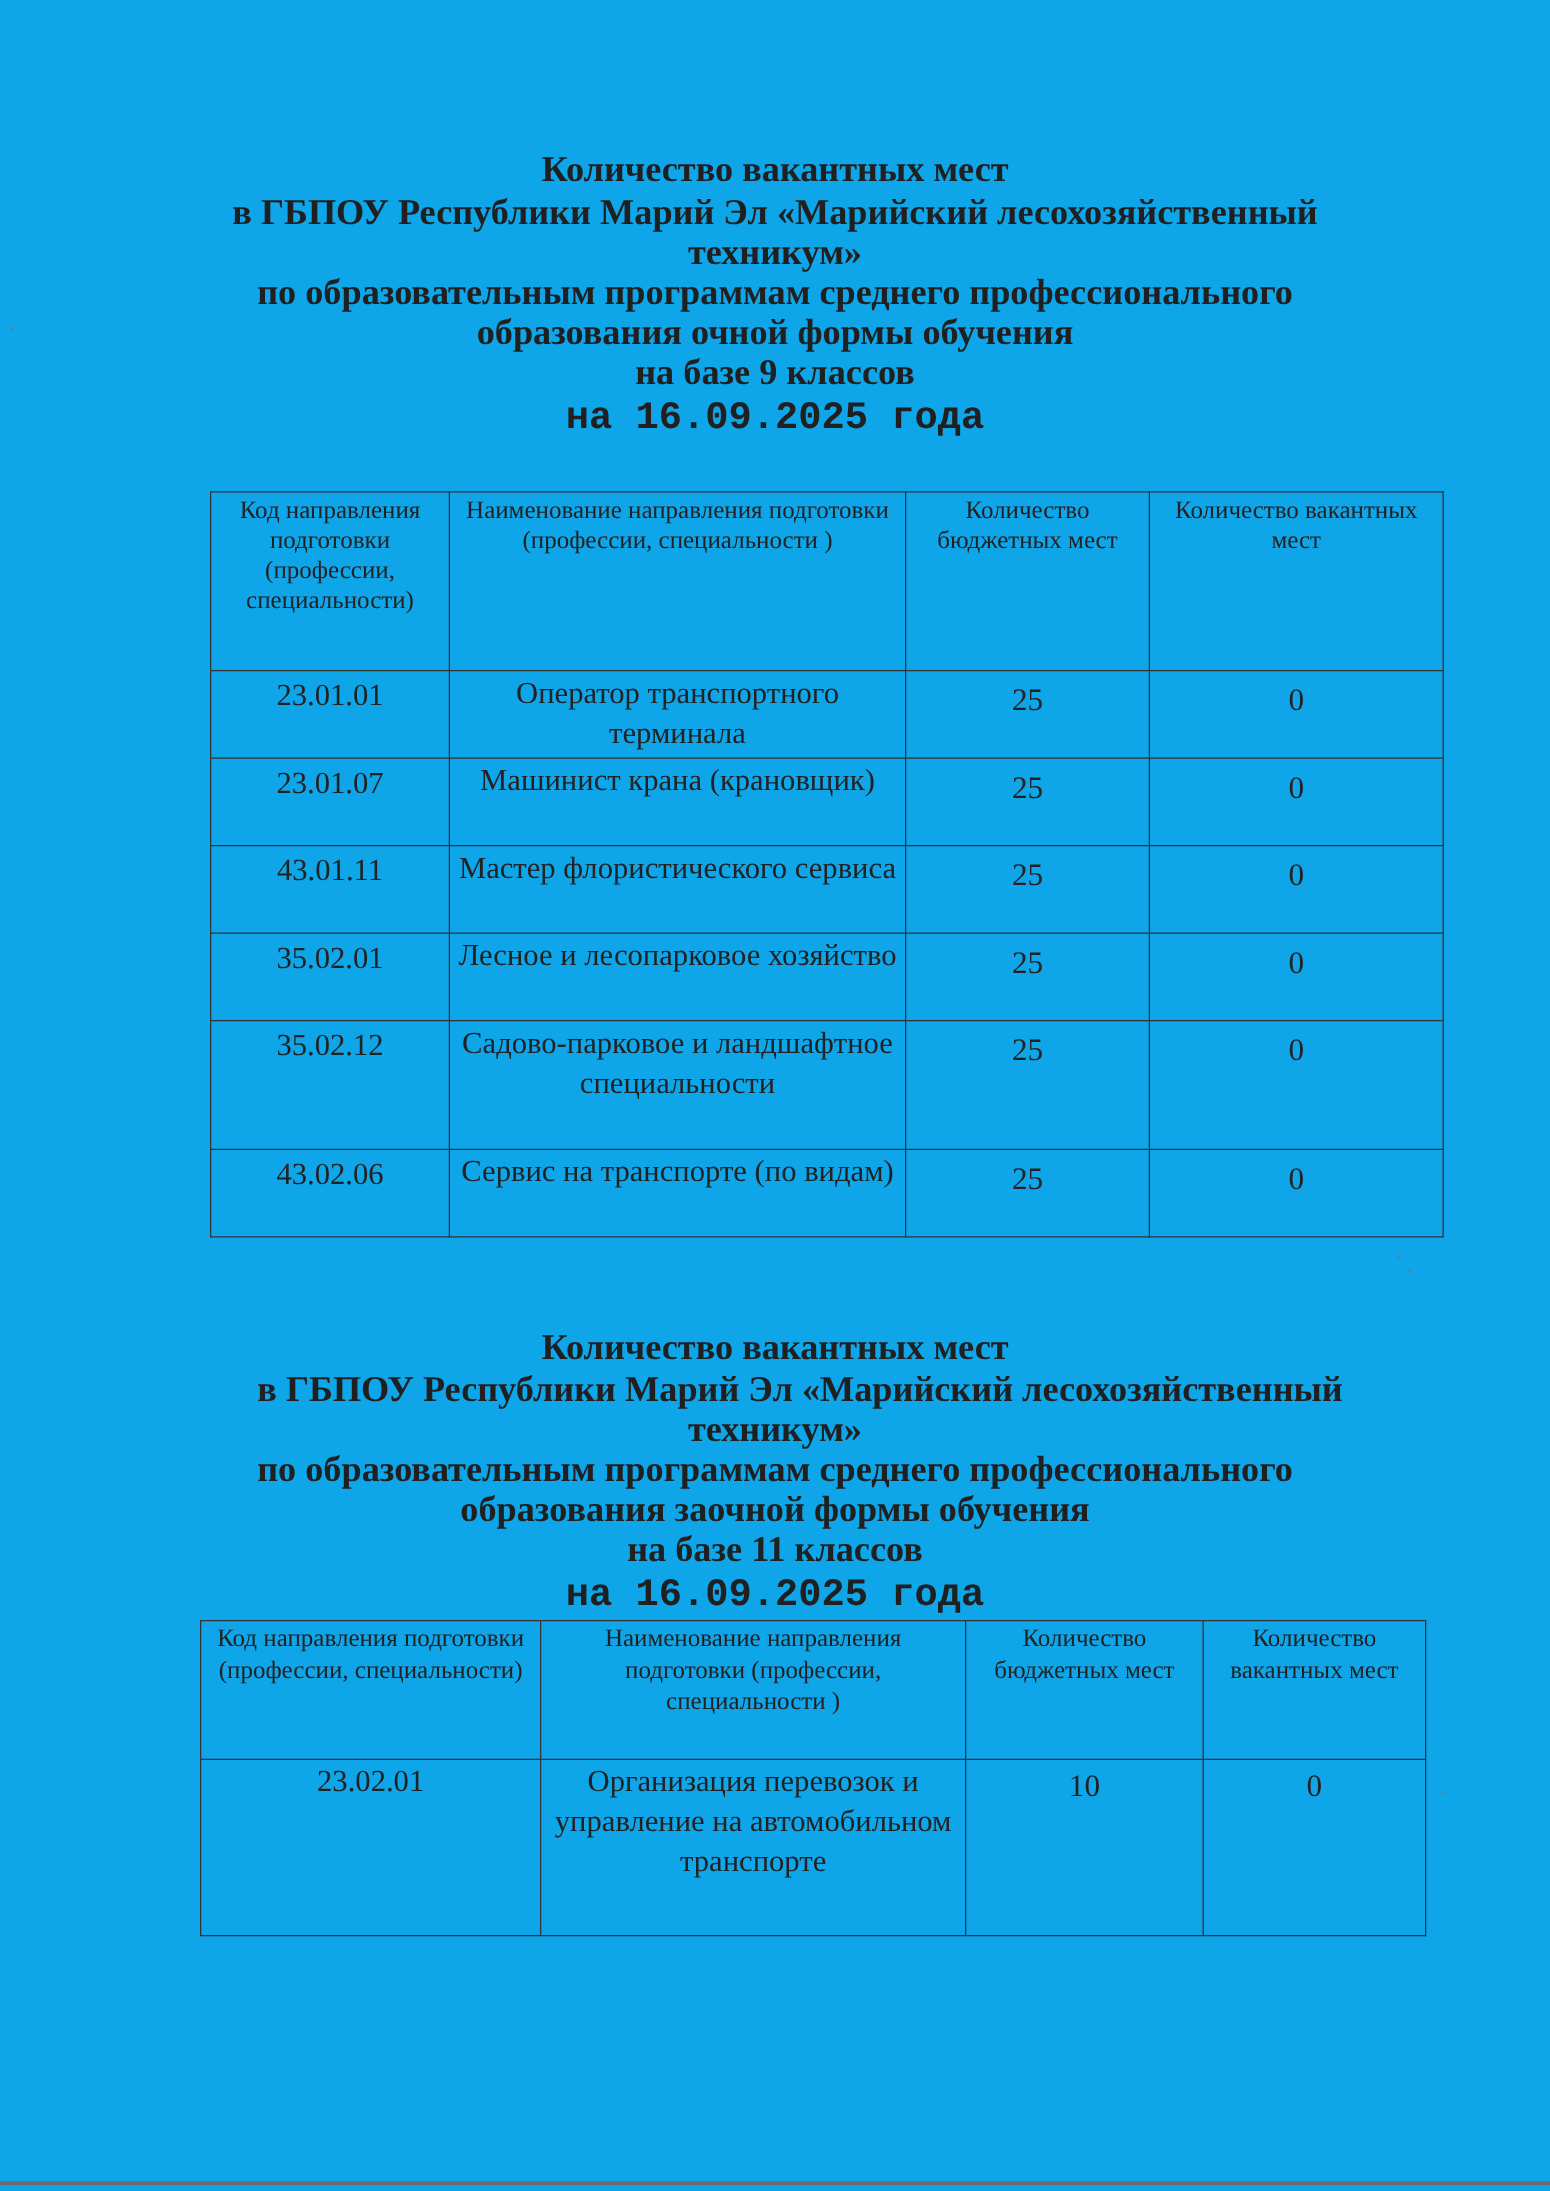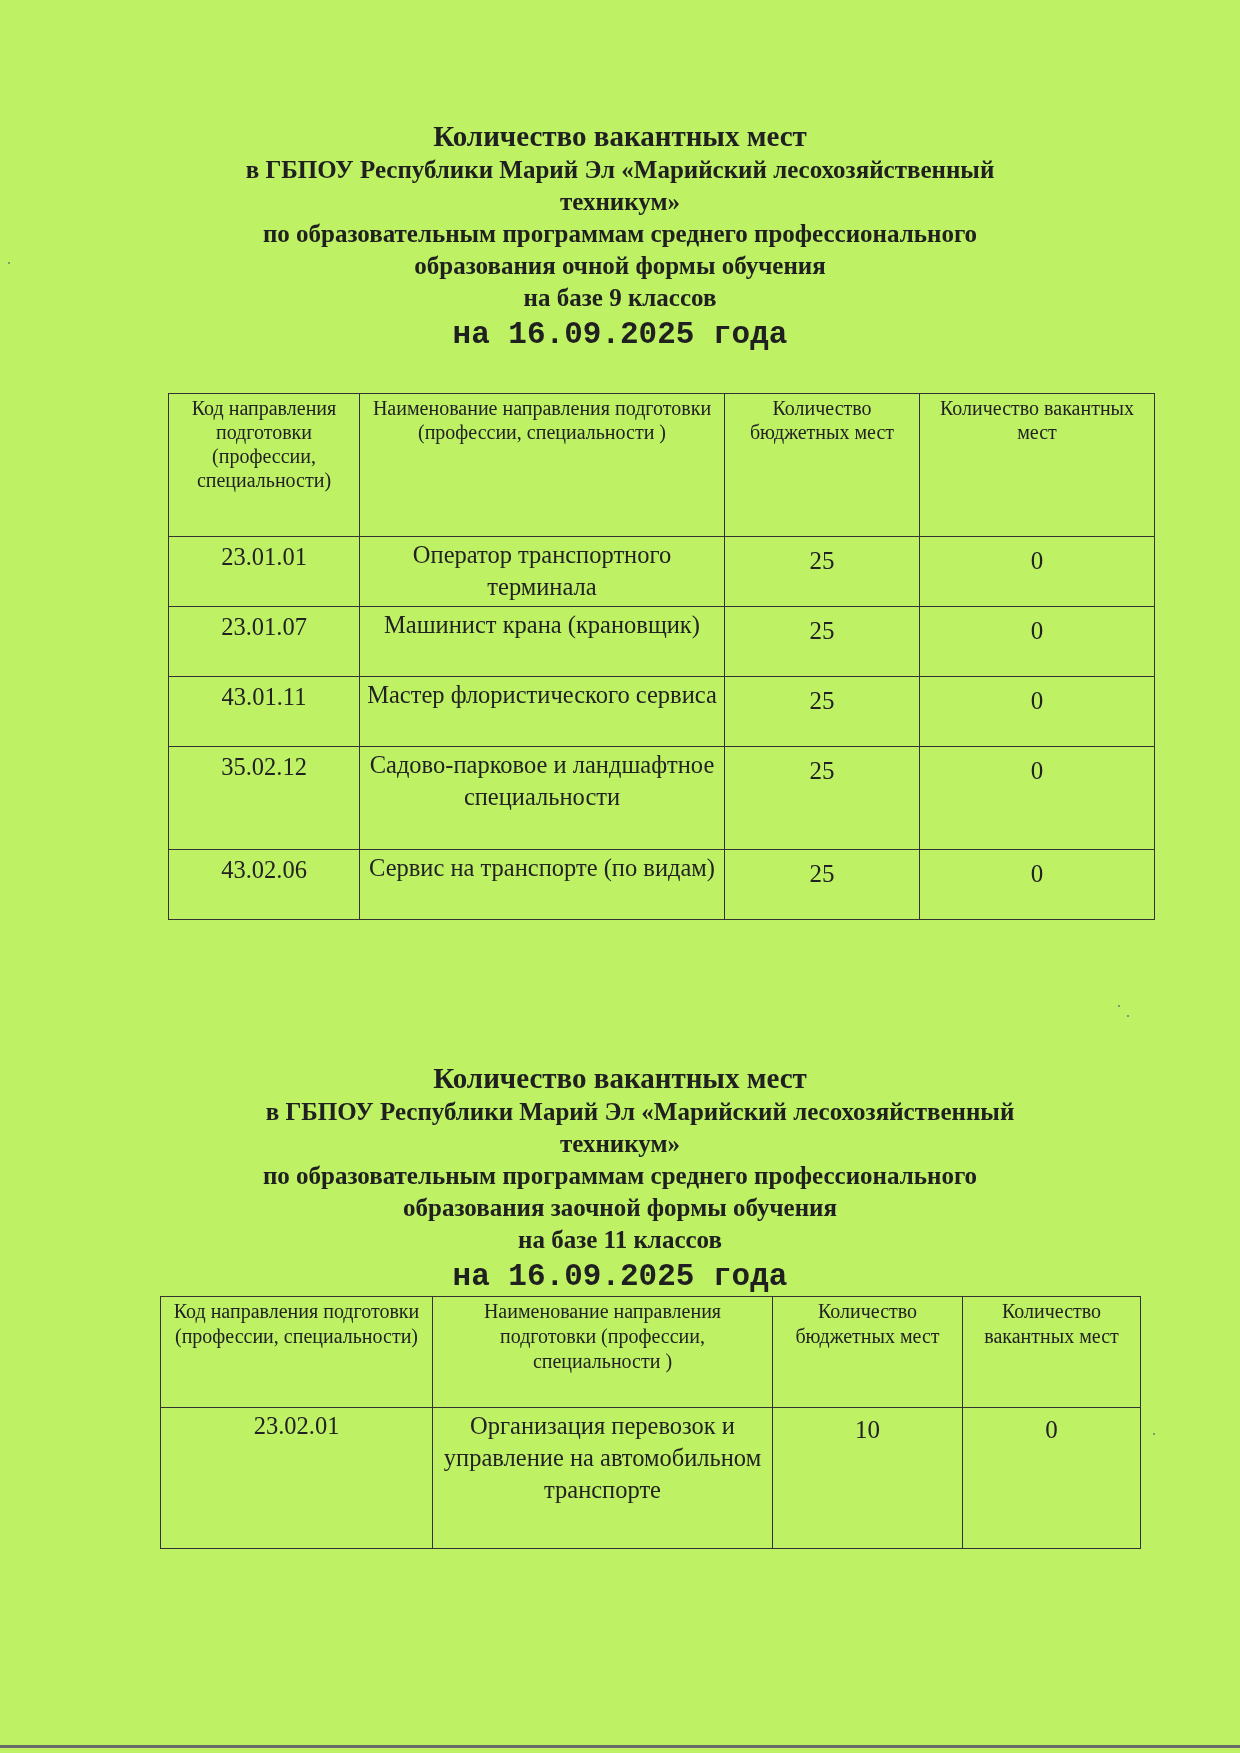--- a/index.html
+++ b/index.html
@@ -13,36 +13,36 @@
       position: relative;
       overflow: hidden;
       font-family: "Liberation Serif", "DejaVu Serif", serif;
       color: #1a1a1a;
     }
     .page {
       position: absolute;
       left: 0; top: 0;
       width: 1240px;
       height: 1753px;
-      background: #bef264;
+      background: #0ea5e9;
     }
     .heading-block {
       position: absolute;
       left: 0;
       width: 1240px;
       text-align: center;
       font-weight: bold;
       color: #202020;
     }
     .heading-block .h-title {
       font-size: 29px;
       line-height: 36px;
     }
     .heading-block .h-line {
-      font-size: 25px;
+      font-size: 29px;
       line-height: 32px;
     }
     .heading-block .h-date {
       font-size: 31px;
       line-height: 38px;
       margin-top: 2px;
       font-family: Liberation Mono, monospace;
     }
     #heading-1 { top: 118px; }
     #heading-1 .h-title { margin-left: 0px; }
@@ -151,20 +151,26 @@
         <td>Машинист крана (крановщик)</td>
         <td class="num">25</td>
         <td class="num">0</td>
       </tr>
       <tr class="row-h2">
         <td class="code">43.01.11</td>
         <td>Мастер флористического сервиса</td>
         <td class="num">25</td>
         <td class="num">0</td>
       </tr>
+      <tr class="row-h2">
+        <td class="code">35.02.01</td>
+        <td>Лесное и лесопарковое хозяйство</td>
+        <td class="num">25</td>
+        <td class="num">0</td>
+      </tr>
       <tr class="row-h3">
         <td class="code">35.02.12</td>
         <td>Садово-парковое и ландшафтное специальности</td>
         <td class="num">25</td>
         <td class="num">0</td>
       </tr>
       <tr class="row-h2">
         <td class="code">43.02.06</td>
         <td>Сервис на транспорте (по видам)</td>
         <td class="num">25</td>

